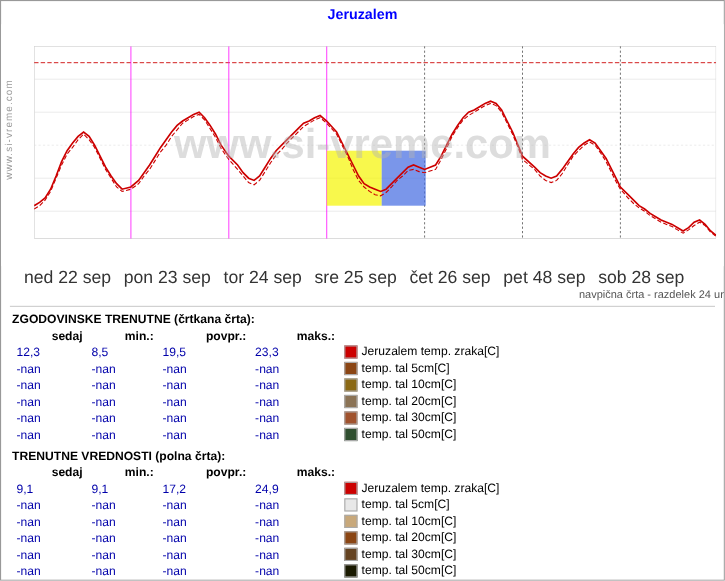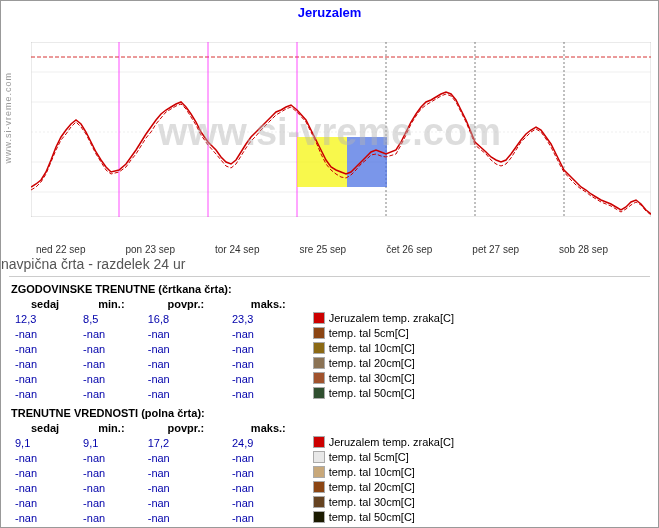--- a/index.html
+++ b/index.html
@@ -58,21 +58,21 @@
       font-size: 38px;
       font-weight: bold;
       color: rgba(180,180,180,0.45);
       white-space: nowrap;
       pointer-events: none;
     }
     .date-axis {
       display: flex;
       justify-content: space-around;
       padding: 2px 30px 0 15px;
-      font-size: 10px;
+      font-size: 16px;
       color: #333;
     }
     .legend-line {
       text-align: center;
       font-size: 10px;
       color: #555;
       padding: 1px 0;
     }
     .divider {
       border: none;
@@ -88,21 +88,21 @@
       font-weight: bold;
       color: #000;
       margin-bottom: 2px;
     }
     .data-table {
       width: 100%;
       border-collapse: collapse;
       font-size: 11px;
     }
     .data-table th {
-      text-align: center;
+      text-align: right;
       color: #000;
       font-weight: bold;
       padding: 1px 4px;
     }
     .data-table td {
       padding: 1px 4px;
       color: #00a;
     }
     .data-table td.label {
       color: #000;
@@ -116,22 +116,22 @@
       gap: 4px;
       margin-bottom: 1px;
     }
     .color-box {
       width: 12px;
       height: 12px;
       display: inline-block;
       flex-shrink: 0;
     }
     .navpicna {
-      text-align: left;
-      font-size: 14px;
+      text-align: right;
+      font-size: 10px;
       color: #555;
       padding: 1px 0 2px 0;
     }
   </style>
 </head>
 <body>
 
 <div class="outer">
 
   <div class="chart-title">Jeruzalem</div>
@@ -189,21 +189,21 @@
 
     <div class="watermark-text">www.si-vreme.com</div>
   </div>
 
   <div class="date-axis">
     <span>ned 22 sep</span>
     <span>pon 23 sep</span>
     <span>tor 24 sep</span>
     <span>sre 25 sep</span>
     <span>čet 26 sep</span>
-    <span>pet 27 sep</span>
+    <span>pet 48 sep</span>
     <span>sob 28 sep</span>
   </div>
 
   <div class="navpicna">navpična črta - razdelek 24 ur</div>
 
   <hr class="divider">
 
   <div class="data-section">
     <div class="section-title">ZGODOVINSKE TRENUTNE (črtkana črta):</div>
     <table class="data-table">
@@ -213,21 +213,21 @@
           <th>min.:</th>
           <th>povpr.:</th>
           <th>maks.:</th>
           <th class="legend-col"></th>
         </tr>
       </thead>
       <tbody id="hist-tbody">
       <tr>
     <td>12,3</td>
     <td>8,5</td>
-    <td>16,8</td>
+    <td>19,5</td>
     <td>23,3</td>
     <td class="legend-col label">
       <div class="legend-item">
         <span class="color-box" style="background:#cc0000;border:1px solid #aaa;"></span>
         <span>Jeruzalem temp. zraka[C]</span>
       </div>
     </td>
   </tr>
           <tr>
     <td>-nan</td>

